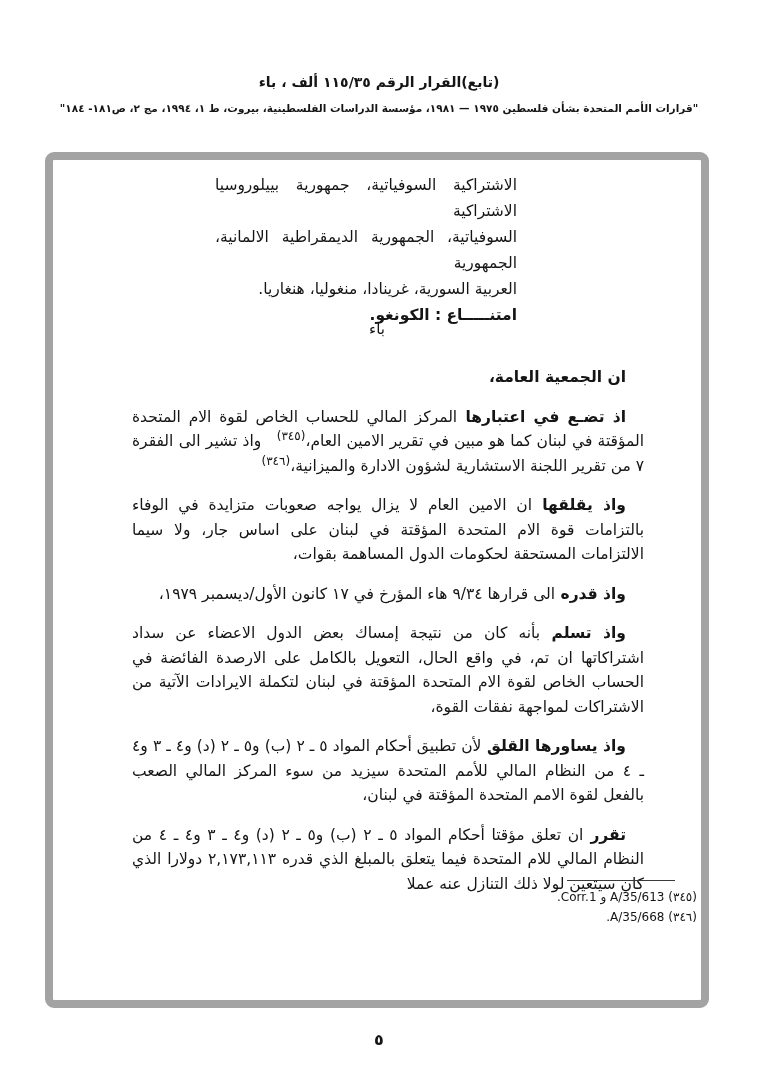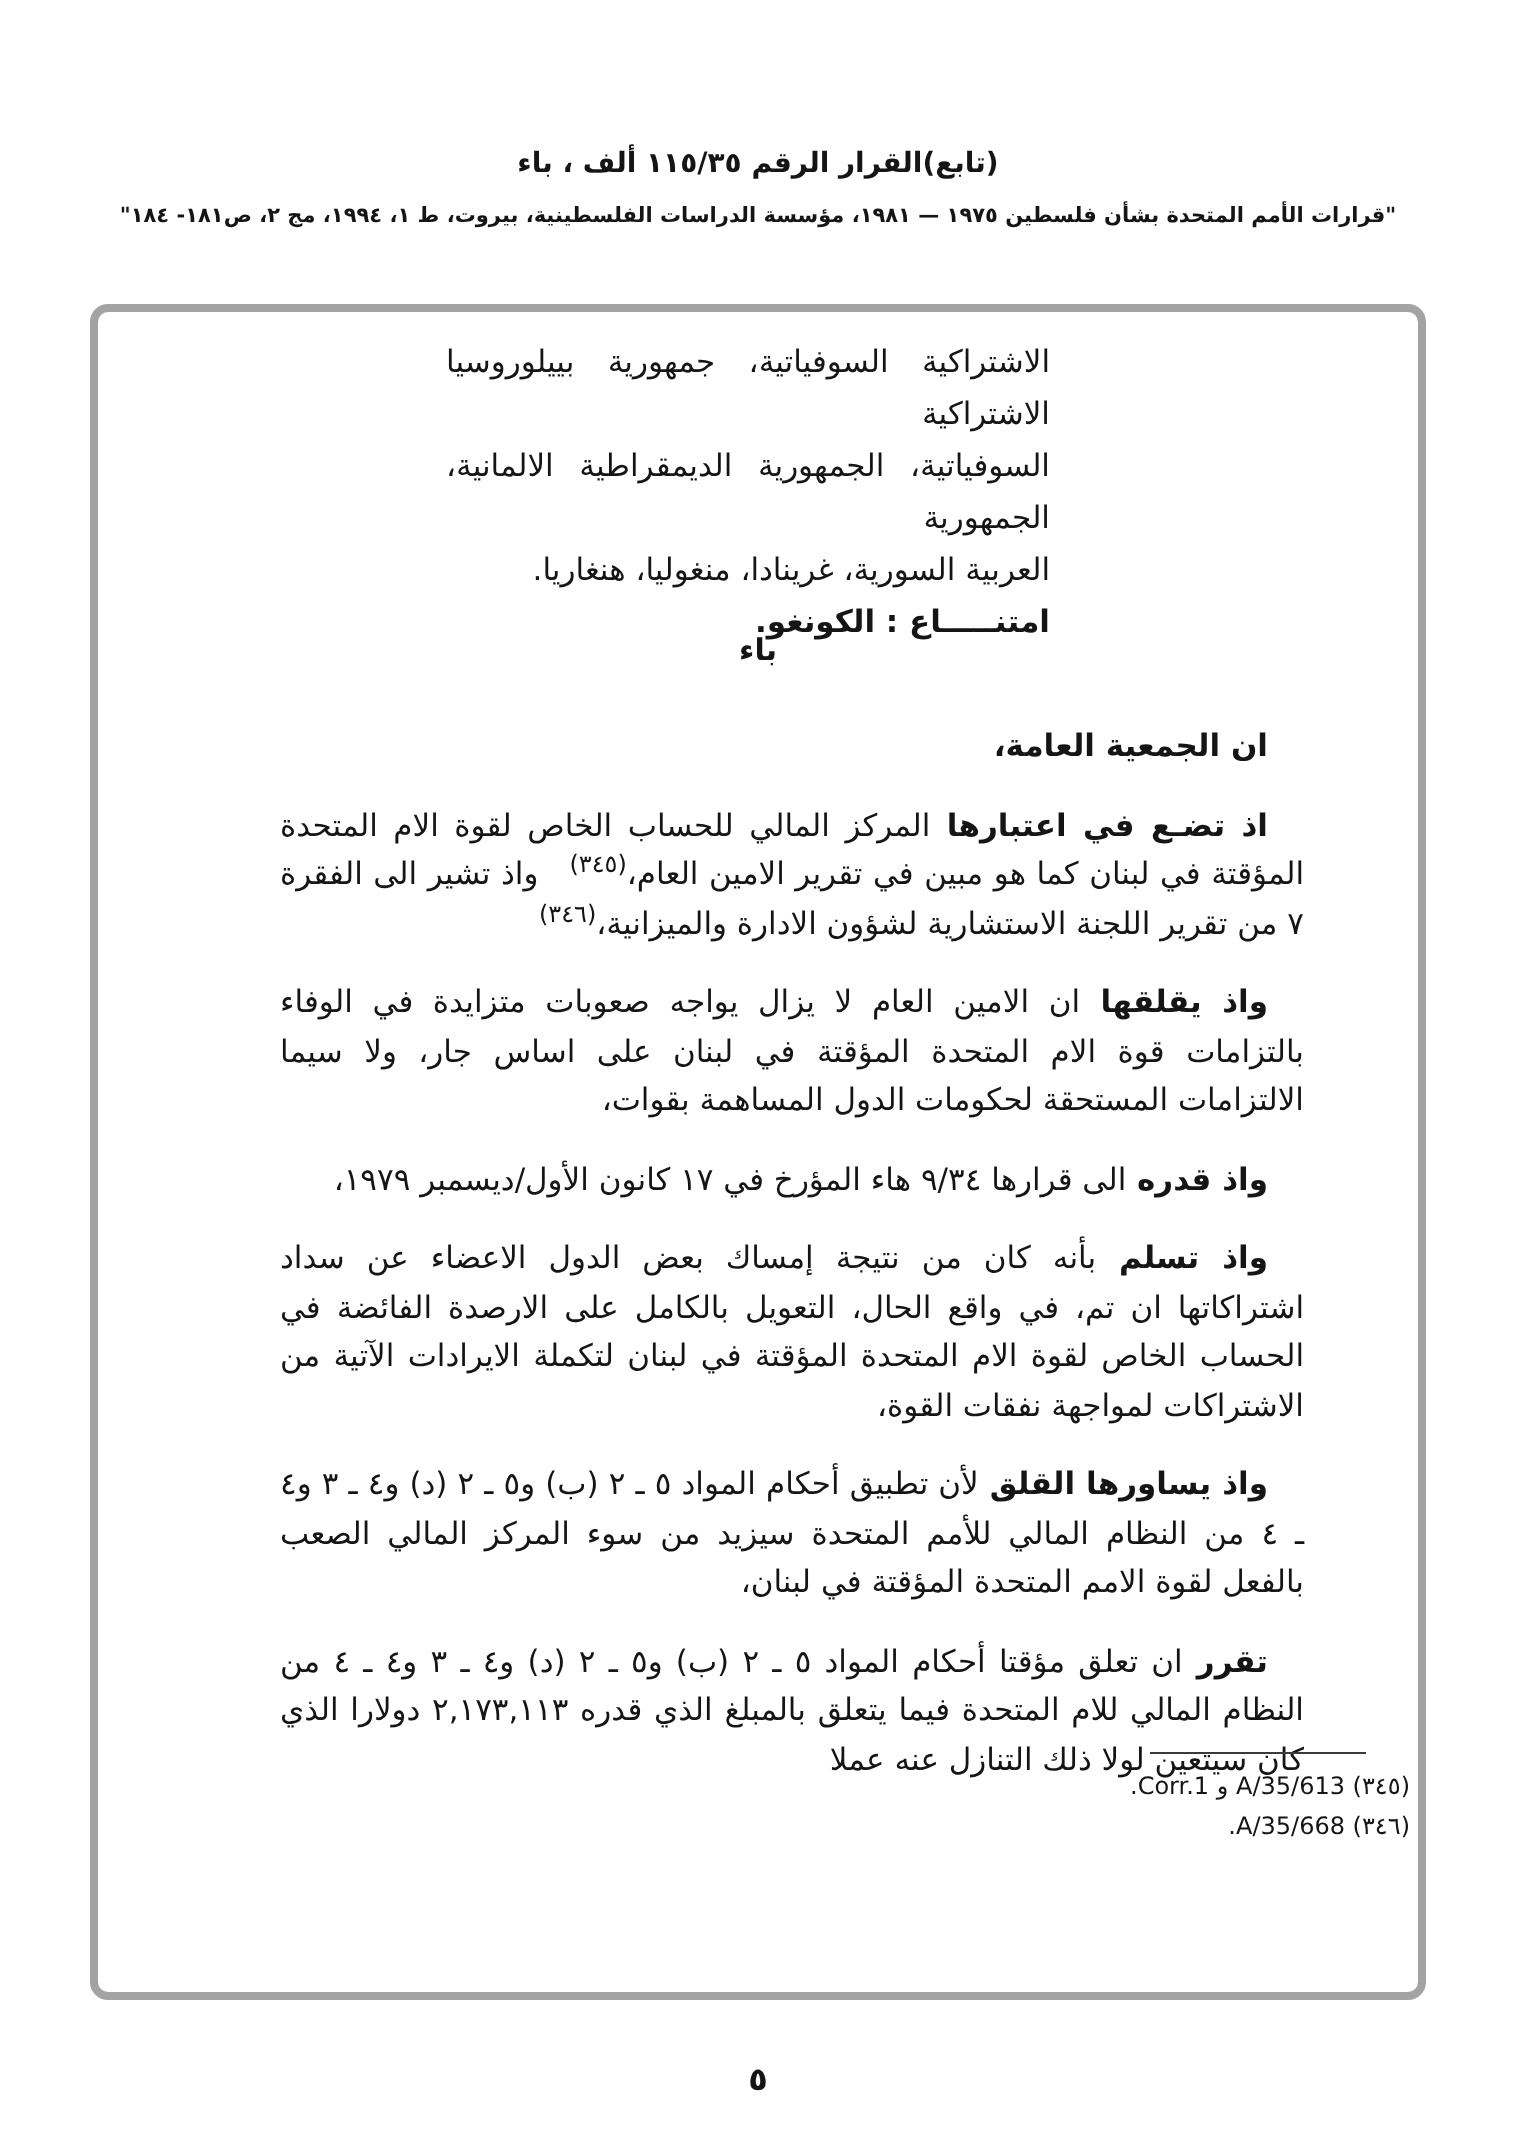--- a/index.html
+++ b/index.html
@@ -18,35 +18,34 @@
   }
   .subtitle{
     position:absolute;top:102px;left:0;right:0;
     text-align:center;direction:rtl;
     font-size:10.5px;font-weight:bold;
     letter-spacing:0.1px;
   }
   .frame{
     position:absolute;left:45px;top:152px;
     width:648px;height:840px;
-    border:4px solid #a3a3a3;
+    border:8px solid #a3a3a3;
     border-radius:9px;
-    padding-left:12px;
   }
   .vote-block{
     position:absolute;top:12px;right:184px;width:302px;
     direction:rtl;text-align:justify;
     font-size:15.5px;line-height:26px;
   }
   .vote-lines{white-space:pre-line;}
   .abstention{margin-top:0;font-weight:bold;}
   .section-heading{
     position:absolute;top:160px;left:0;width:100%;
     text-align:center;direction:rtl;
-    font-size:15px;font-weight:bold;
+    font-size:15px;font-weight:normal;
   }
   .body-text{
     position:absolute;top:190px;right:42px;width:542px;
     direction:rtl;text-align:justify;
     font-size:15.5px;line-height:24.5px;
   }
   .body-text p{margin:15px;text-indent:18px;}
   .lead{font-weight:bold;}
   sup.fn{font-size:12px;line-height:0;vertical-align:super;}
   .fn-sep{

